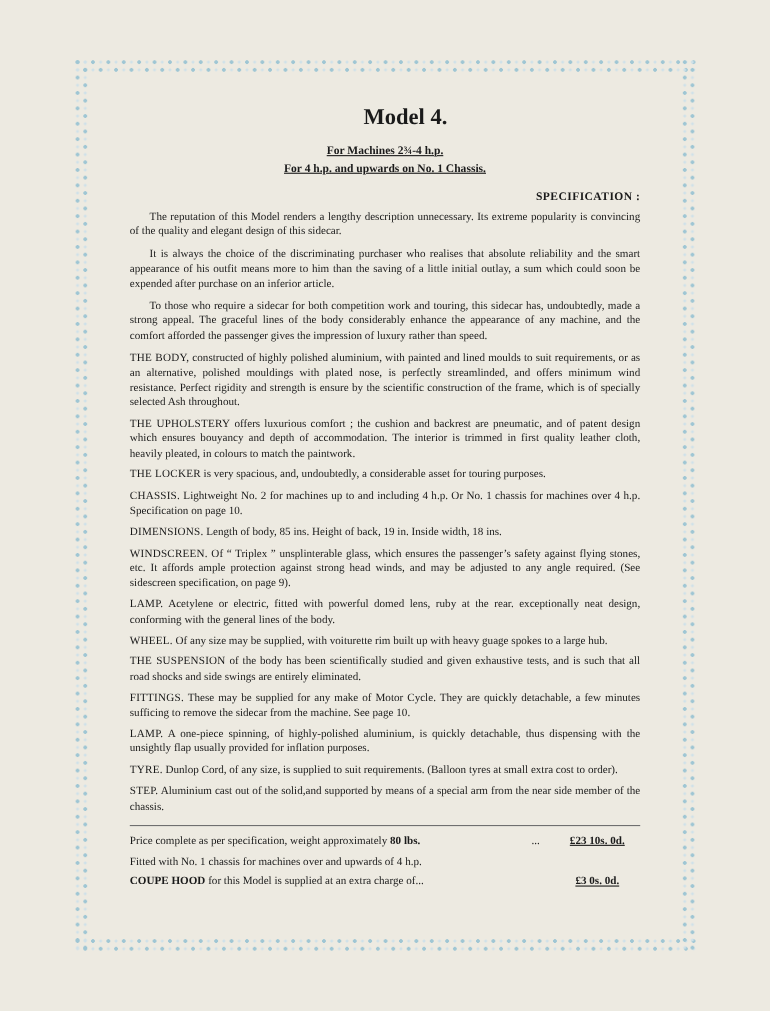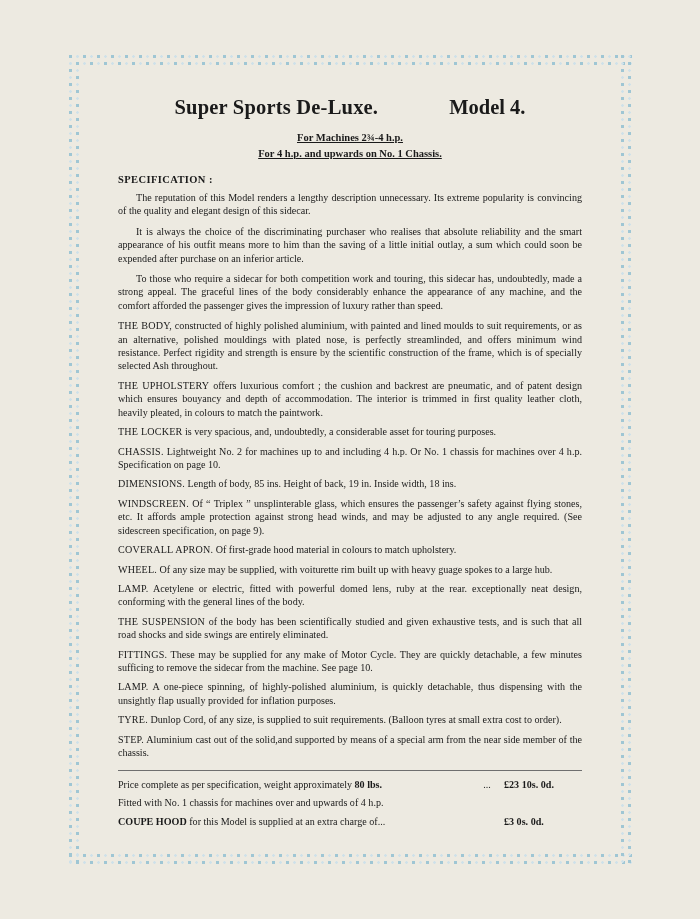--- a/index.html
+++ b/index.html
@@ -91,21 +91,21 @@
   }
   .subhead {
     text-align: center;
     font-size: 10.5px;
     font-weight: bold;
     line-height: 1.42;
     margin-bottom: 1px;
     text-decoration: underline;
   }
   .spec-head {
-    text-align: left;
+    text-align: right;
     font-size: 10.5px;
     font-weight: bold;
     letter-spacing: 0.4px;
     margin-top: 12px;
     margin-bottom: 6px;
   }
   p.para {
     font-size: 10.1px;
     line-height: 1.33;
     text-align: justify;
@@ -138,24 +138,25 @@
     font-size: 10.1px;
     line-height: 1.34;
   }
   .price-table td {
     padding: 0 0 5px 0;
     vertical-align: top;
   }
   .price-desc { text-align: left; }
   .price-dots { text-align: center; width: 34px; white-space: nowrap; }
   .price-amt {
-    text-align: left;
+    text-align: center;
     width: 78px;
     font-weight: bold;
     white-space: nowrap;
+    text-decoration: underline;
   }
   .bold { font-weight: bold; }
   .footer-note {
     text-align: center;
     font-size: 10.6px;
     font-weight: bold;
     margin-top: 8px;
   }
   .dots-inline { letter-spacing: 2px; }
 </style>
@@ -167,21 +168,20 @@
   <div class="border-frame">
     <div class="border-edge edge-top"></div>
     <div class="border-edge edge-bottom"></div>
     <div class="border-edge edge-left"></div>
     <div class="border-edge edge-right"></div>
   </div>
 
   <div class="content">
 
     <div class="title-row">
-      <span class="title-main">Super Sports De-Luxe.</span>
       <span class="title-model">Model 4.</span>
     </div>
 
     <div class="subhead">For Machines 2¾-4 h.p.</div>
     <div class="subhead">For 4 h.p. and upwards on No. 1 Chassis.</div>
 
     <div class="spec-head">SPECIFICATION :</div>
 
     <p class="para">The reputation of this Model renders a lengthy description unnecessary.  Its extreme popularity is convincing of the quality and elegant design of this sidecar.</p>
     <p class="para">It is always the choice of the discriminating purchaser who realises that absolute reliability and the smart appearance of his outfit means more to him than the saving of a little initial outlay, a sum which could soon be expended after purchase on an inferior article.</p>
@@ -206,30 +206,27 @@
       </p>
 
       <p class="spec-item">
         <span class="lead">DIMENSIONS.</span><span>  Length of body, 85 ins.  Height of back, 19 in.   Inside width, 18 ins.</span>
       </p>
 
       <p class="spec-item">
         <span class="lead">WINDSCREEN.</span><span>  Of “ Triplex ” unsplinterable glass, which ensures the passenger’s safety against flying stones, etc.  It affords ample protection against strong head winds, and may be adjusted to any angle required.   (See sidescreen specification, on page 9).</span>
       </p>
 
-      <p class="spec-item">
-        <span class="lead">COVERALL APRON.</span><span>   Of first-grade hood material in colours to match upholstery.</span>
+
+      <p class="spec-item">
+        <span class="lead">LAMP.</span><span>   Acetylene or electric, fitted with powerful domed lens, ruby at the rear.  exceptionally neat design, conforming with the general lines of the body.</span>
       </p>
 
       <p class="spec-item">
         <span class="lead">WHEEL.</span><span>   Of any size may be supplied, with voiturette rim built up with heavy guage spokes to a large hub.</span>
-      </p>
-
-      <p class="spec-item">
-        <span class="lead">LAMP.</span><span>   Acetylene or electric, fitted with powerful domed lens, ruby at the rear.  exceptionally neat design, conforming with the general lines of the body.</span>
       </p>
 
       <p class="spec-item">
         <span class="lead">THE  SUSPENSION</span><span> of the body has been scientifically studied and given exhaustive tests, and is such that all road shocks and side swings are entirely eliminated.</span>
       </p>
 
       <p class="spec-item">
         <span class="lead">FITTINGS.</span><span>   These may be supplied for any make of Motor Cycle.   They are quickly detachable, a few minutes sufficing to remove the sidecar from the machine.   See page 10.</span>
       </p>
 

